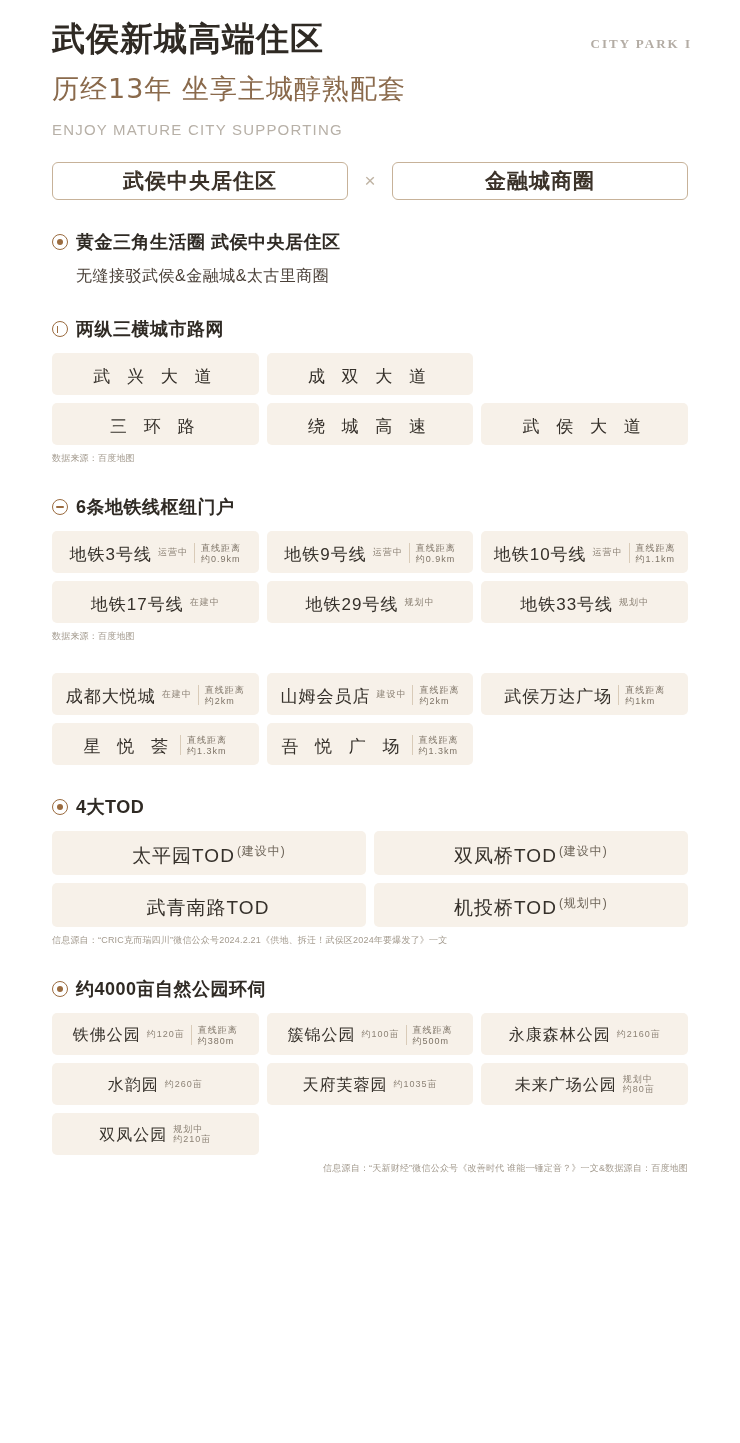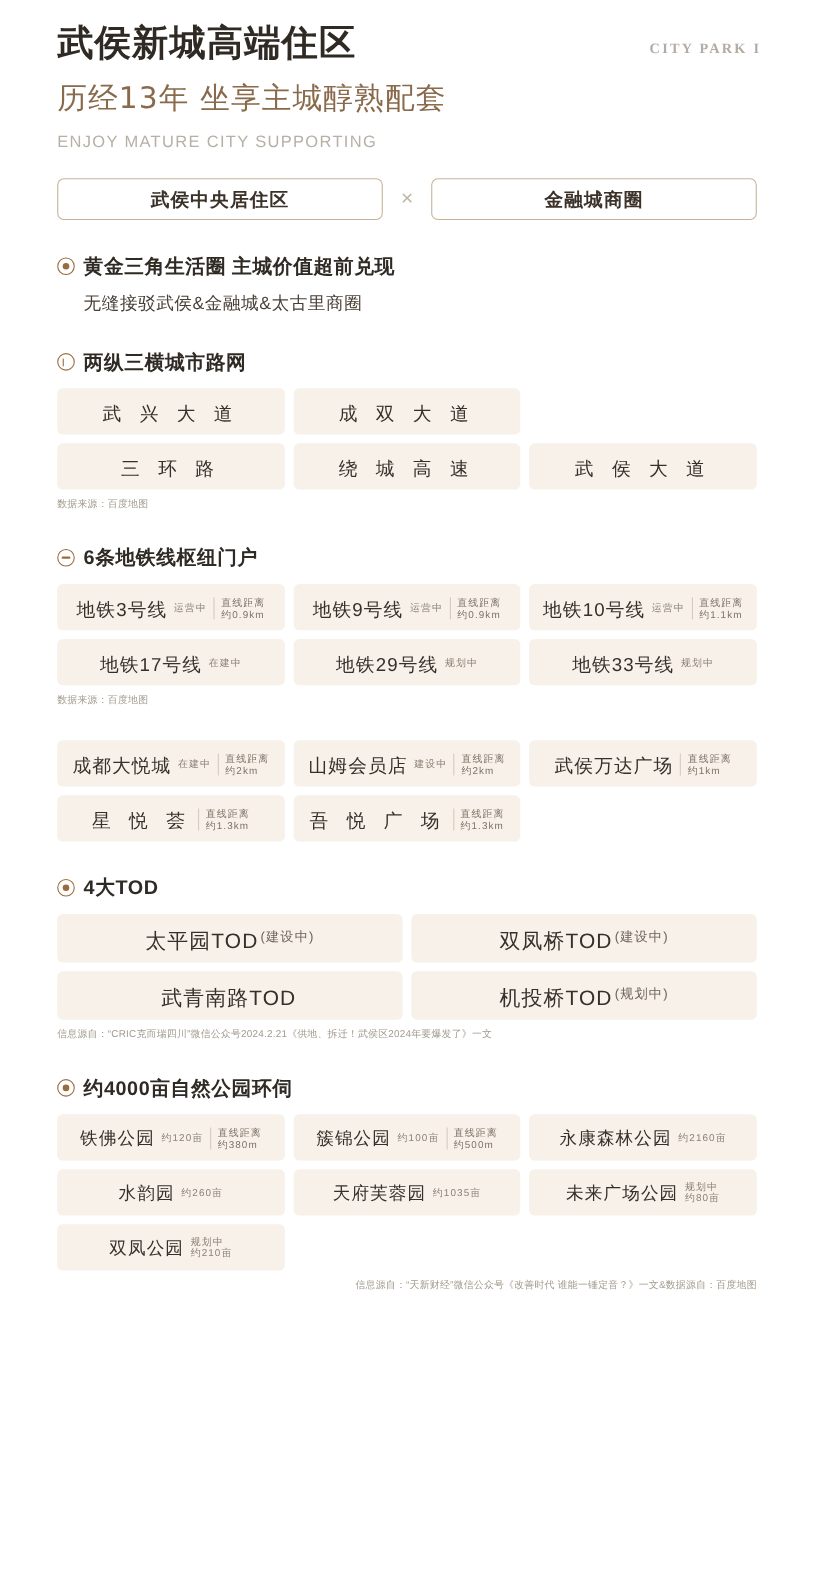--- a/index.html
+++ b/index.html
@@ -60,21 +60,21 @@
     margin: 24px 52px 0 52px;
   }
   .pill {
     flex: 1;
     height: 38px;
     border: 1px solid #c7b299;
     border-radius: 6px;
     display: flex;
     align-items: center;
     justify-content: center;
-    font-size: 17px;
+    font-size: 21px;
     font-weight: bold;
     color: #3b3229;
     letter-spacing: 1px;
   }
   .pill-x {
     width: 44px;
     text-align: center;
     font-size: 19px;
     color: #b9a territory;
     color: #b9a headers;
@@ -192,21 +192,21 @@
 
   <div class="pill-row">
     <div class="pill">武侯中央居住区</div>
     <div class="pill-x">×</div>
     <div class="pill">金融城商圈</div>
   </div>
 
   <div class="section">
     <div class="sec-head">
       <span class="sec-icon"></span>
-      <span class="sec-title">黄金三角生活圈 主城价值超前兑现</span>
+      <span class="sec-title">黄金三角生活圈 武侯中央居住区</span>
     </div>
     <div class="sec-desc">无缝接驳武侯&amp;金融城&amp;太古里商圈</div>
   </div>
 
   <div class="section">
     <div class="sec-head">
       <span class="sec-icon road"></span>
       <span class="sec-title">两纵三横城市路网</span>
     </div>
     <div class="grid g3">

